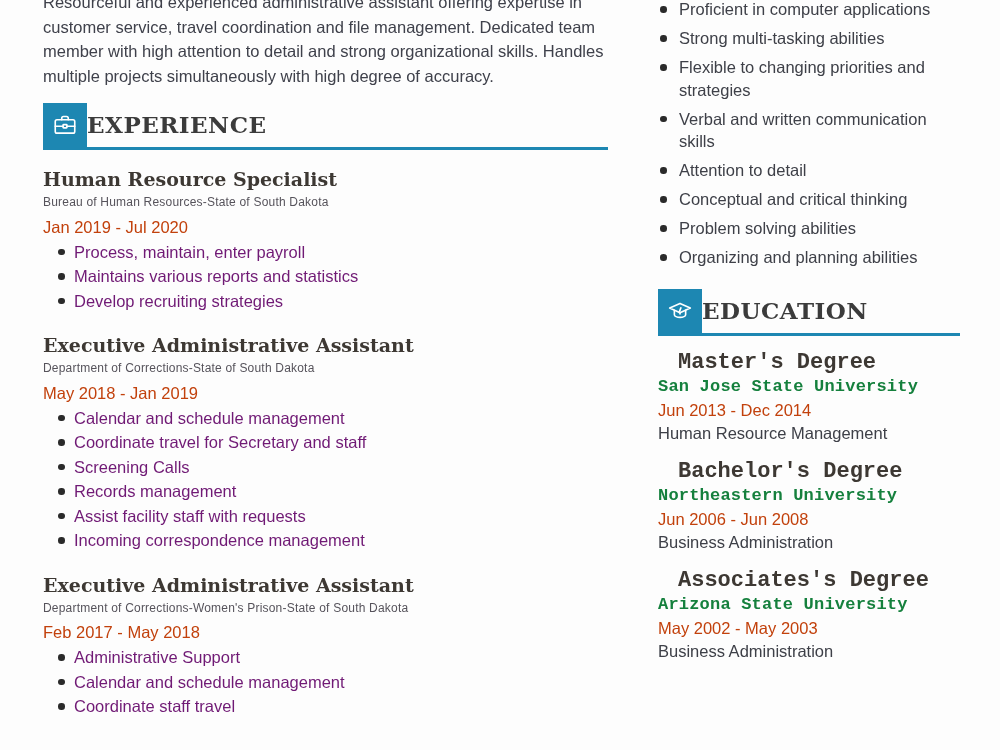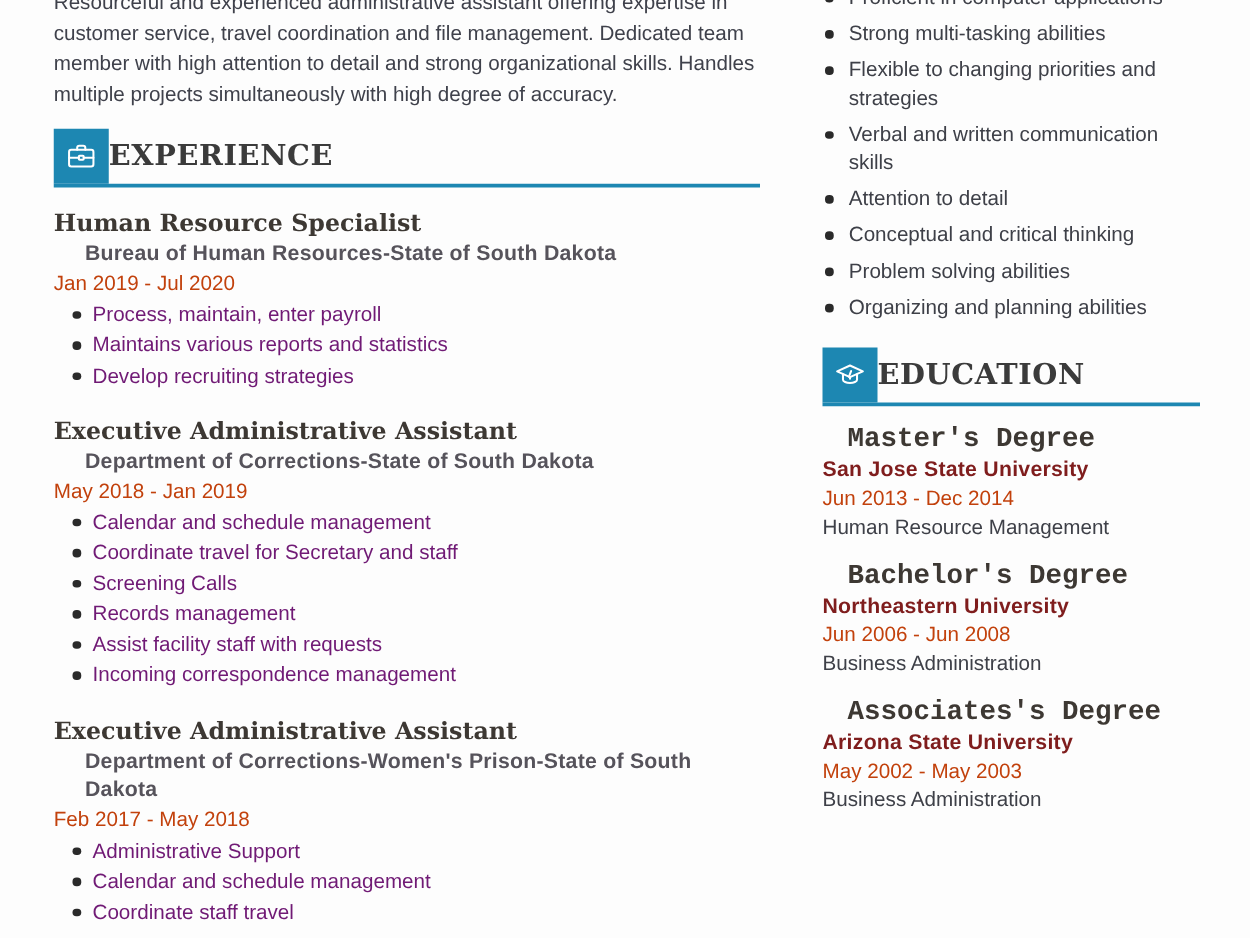--- a/index.html
+++ b/index.html
@@ -1,59 +1,59 @@
 <!DOCTYPE html>
 <html><head>
 <meta charset="utf-8">
 <style>
   * { margin:0; padding:0; box-sizing:border-box; }
   html,body { width:1000px; height:750px; overflow:hidden; background:#fdfdfd; }
   body { font-family:"Liberation Sans", sans-serif; color:#40424a; position:relative; }
 
   .left-col  { position:absolute; left:43px;  top:0; width:565px; }
-  .right-col { position:absolute; left:658px; top:1px; width:302px; }
+  .right-col { position:absolute; left:658px; top:12px; width:302px; }
 
   
   .summary { margin-top:-10px; width:578px; font-size:16.5px; line-height:24.5px; color:#3f414b; }
 
   
   .section-header { display:flex; align-items:flex-start; border-bottom:3px solid #1d87b2; margin-top:15px; }
   .icon-box { width:44px; height:44px; background:#1d87b2; flex:0 0 44px;
               display:flex; align-items:center; justify-content:center; }
   .icon-box svg { width:26px; height:26px; }
   .section-title { font-family:"DejaVu Serif", serif; font-weight:bold; font-size:23px;
                    letter-spacing:0.5px; color:#3b3b3b; line-height:44px; }
 
   
   .job { margin-top:17px; }
   .job + .job { margin-top:20px; }
   .job-title { font-family:"DejaVu Serif", serif; font-weight:bold; font-size:19px;
                line-height:24px; color:#3d3833; }
-  .company { font-size:17px; font-weight:bold; color:#56535b; line-height:23.5px; letter-spacing:0.2px;margin-left:25px; }
+  .company { font-size:12px; font-weight:normal; color:#56535b; line-height:23.5px; letter-spacing:0.2px; }
   .dates { font-size:16.5px; color:#c2410c; line-height:24px; }
 
   ul.bullets { list-style:none; margin-top:1px; }
   ul.bullets li { position:relative; padding-left:31px; font-size:16.5px; line-height:24.5px; color:#701a75; }
   ul.bullets li::before { content:""; position:absolute; left:15px; top:9px;
                           width:6.5px; height:6.5px; border-radius:50%; background:#2a2a2a; }
 
   
   ul.skills { list-style:none; margin-top:-14px; width:290px; }
   ul.skills li { position:relative; padding-left:21px; font-size:16.5px; line-height:22.5px;
                  color:#3e4048; margin-bottom:6.5px; }
   ul.skills li::before { content:""; position:absolute; left:2px; top:8px;
                          width:6.5px; height:6.5px; border-radius:50%; background:#2a2a2a; }
 
   
   .edu-header { margin-top:20px; }
   .degree-block { margin-top:15px; }
   .degree-block + .degree-block { margin-top:14px; }
   .degree-title { font-family:Liberation Mono, monospace; font-weight:bold; font-size:22px;
                   line-height:24px; color:#3d3833;margin-left:20px; }
-  .school { font-size:17px; font-weight:bold; color:#7f1d1d; line-height:23.5px; letter-spacing:0.2px; }
+  .school { font-size:17px; font-weight:bold; color:#15803d; line-height:23.5px; letter-spacing:0.2px;font-family:Liberation Mono, monospace; }
   .field { font-size:16.5px; color:#3e4048; line-height:23.5px; }
 </style>
 </head>
 <body>
 
 <div class="left-col">
 
   <p class="summary">Resourceful and experienced administrative assistant offering expertise in customer service, travel coordination and file management. Dedicated team member with high attention to detail and strong organizational skills. Handles multiple projects simultaneously with high degree of accuracy.</p>
 
   <div class="section-header">

